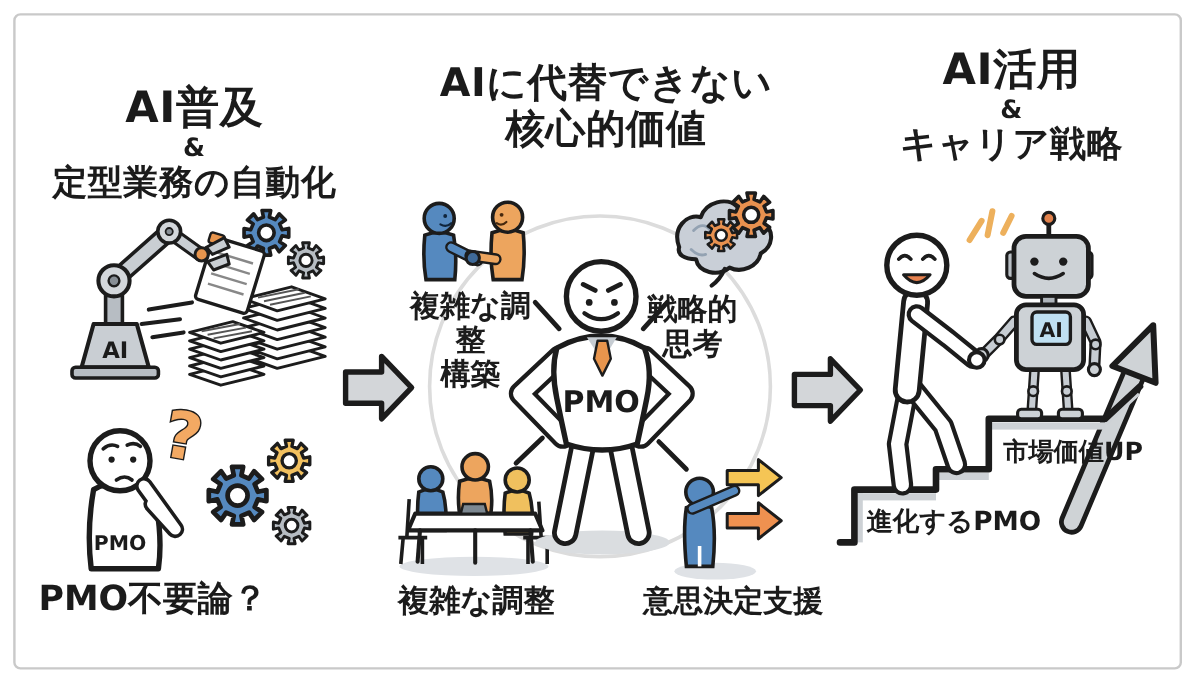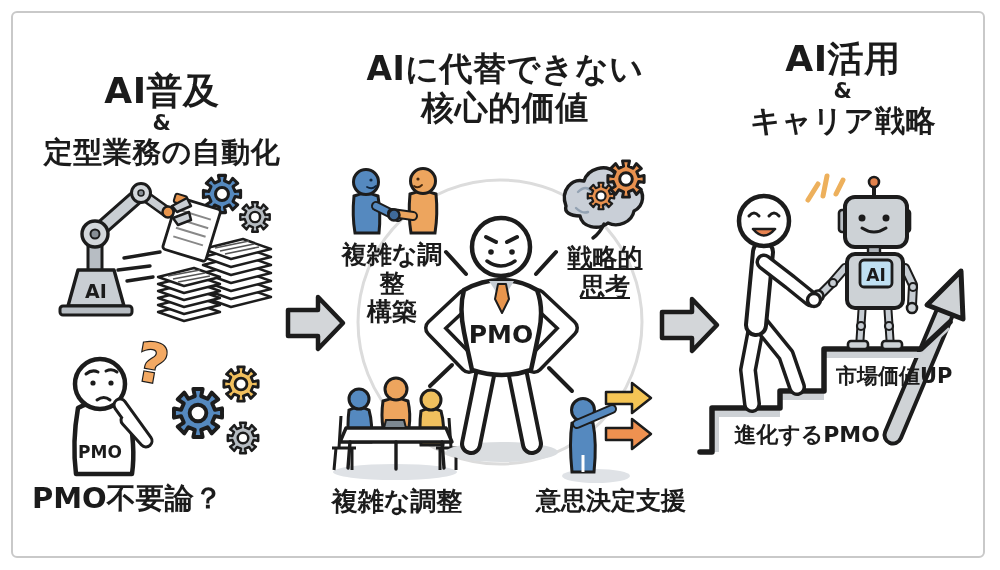--- a/index.html
+++ b/index.html
@@ -237,21 +237,21 @@
         <circle cx="512" cy="252" r="2.8" fill="#1c1c1c"></circle>
       <path d="M487 261 Q501 271 515 261" fill="none" stroke="#1c1c1c" stroke-width="3.5" stroke-linecap="round"></path>
       <text x="501" y="343" font-size="25" text-anchor="middle" fill="#1b1b1b">PMO</text>
     </g>
   </svg>
 
   <div class="abs icon-label" style="left:336px;top:241px;width:112px;">
     <div>複雑な調整</div>
     <div>構築</div>
   </div>
-  <div class="abs icon-label" style="left:551px;top:244px;width:108px;text-decoration:underline;">
+  <div class="abs icon-label" style="left:523px;top:244px;width:108px;">
     <div>戦略的</div>
     <div>思考</div>
   </div>
   <div class="abs icon-label" style="left:322px;top:487px;width:150px;font-size:26px;">複雑な調整</div>
   <div class="abs icon-label" style="left:525px;top:487px;width:172px;">意思決定支援</div>
 
   <svg style="left:659px;top:295px;" width="62" height="60" viewBox="0 0 62 60">
     <polygon points="3,17 33,17 33,4 58,30 33,56 33,43 3,43" fill="#d3d6d9" stroke="#1c1c1c" stroke-width="4.5" stroke-linejoin="round"></polygon>
   </svg>
 
@@ -336,15 +336,15 @@
       <path d="M764 262 L790 282 L811 299" fill="none" stroke="#ffffff" stroke-width="10" stroke-linecap="round" stroke-linejoin="round"></path>
       <circle cx="814" cy="300" r="6.5" fill="#ffffff" stroke="#1c1c1c" stroke-width="3.4"></circle>
       <circle cx="764" cy="221" r="25" fill="#ffffff" stroke="#1c1c1c" stroke-width="4.5"></circle>
       <path d="M749 216 Q754 210 759 216" fill="none" stroke="#1c1c1c" stroke-width="3" stroke-linecap="round"></path>
       <path d="M769 216 Q774 210 779 216" fill="none" stroke="#1c1c1c" stroke-width="3" stroke-linecap="round"></path>
       <path d="M753 229 Q764 242 775 229 Z" fill="#e8824f" stroke="#1c1c1c" stroke-width="2.6" stroke-linejoin="round"></path>
     </g>
   </svg>
 
   <div class="abs caption" style="left:836px;top:362px;width:120px;font-size:21px;">市場価値UP</div>
-  <div class="abs caption" style="left:722px;top:420px;width:170px;font-size:22px;text-align:center;">進化するPMO</div>
+  <div class="abs caption" style="left:722px;top:420px;width:170px;font-size:22px;text-align:left;">進化するPMO</div>
 
 </div>
 
 </body></html>

